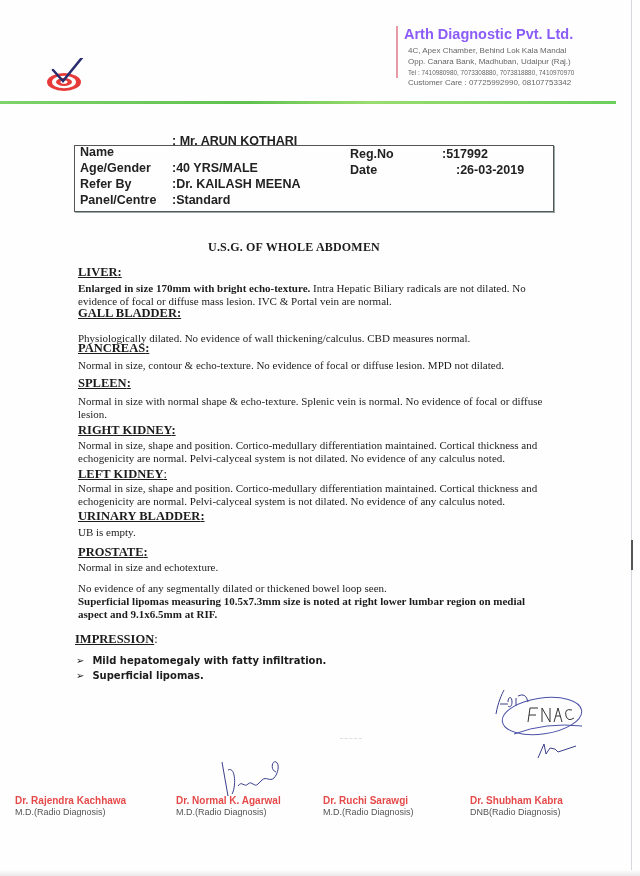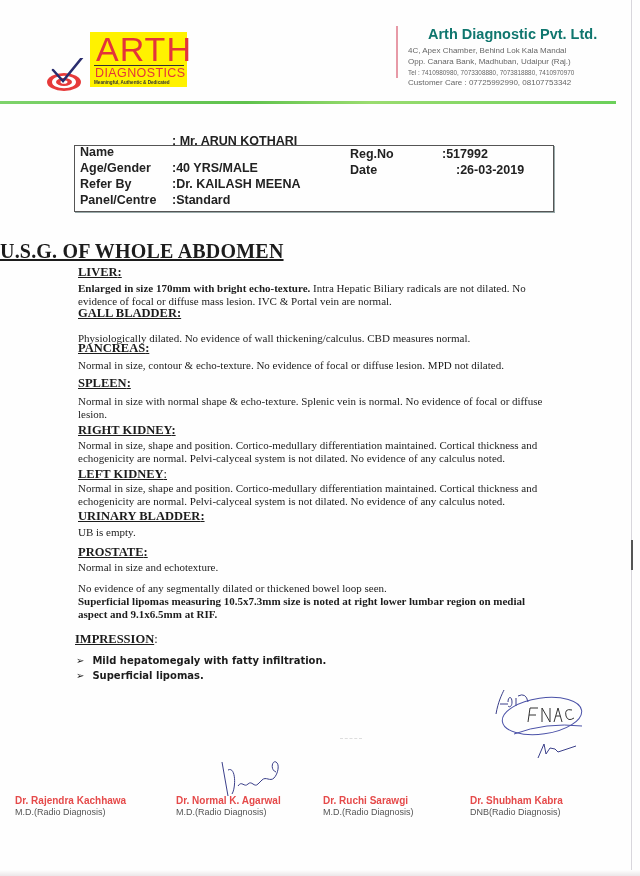--- a/index.html
+++ b/index.html
@@ -12,31 +12,31 @@
 
   
   .logo { position: absolute; left: 44px; top: 30px; width: 146px; height: 60px; }
   .logo-box { position: absolute; left: 46px; top: 2px; width: 97px; height: 55px; background: #fff200; }
   .logo-arth { position: absolute; left: 6px; top: -1px; font-family: "Liberation Sans", sans-serif; font-size: 34px; color: #e3343a; letter-spacing: 1px; line-height: 36px; }
   .logo-rule { position: absolute; left: 4px; top: 33px; width: 90px; height: 1px; background: #333; }
   .logo-diag { position: absolute; left: 5px; top: 34px; font-family: "Liberation Sans", sans-serif; font-size: 12.5px; color: #e3343a; letter-spacing: 0.4px; }
   .logo-tag { position: absolute; left: 4px; top: 48px; font-family: "Liberation Sans", sans-serif; font-size: 4.6px; font-weight: bold; color: #333; white-space: nowrap; }
   .target-icon { position: absolute; left: 0; top: 28px; }
   .company-bar { position: absolute; left: 396px; top: 26px; width: 2px; height: 52px; background: #e79aa7; }
-  .company-name { position: absolute; left: 428px; top: 26px; font-family: "Liberation Sans", sans-serif; font-size: 14.5px; font-weight: bold; color: #0f766e; white-space: nowrap; }
+  .company-name { position: absolute; left: 404px; top: 26px; font-family: "Liberation Sans", sans-serif; font-size: 14.5px; font-weight: bold; color: #8b5cf6; white-space: nowrap; }
   .company-line { position: absolute; left: 408px; font-family: "Liberation Sans", sans-serif; font-size: 8px; color: #666; white-space: nowrap; }
   .company-line.small { font-size: 6.4px; }
   .header-rule { position: absolute; left: 0; top: 101px; width: 616px; height: 3px; background: linear-gradient(90deg,#7ed36b,#5fc24d 40%,#9adc6f 60%,#6bd05a); }
 
   
   .patient-box { position: absolute; left: 74px; top: 145px; width: 478px; height: 65px; border: 1px solid #555; box-shadow: 1px 1px 0 #9aa; }
   .pf { position: absolute; font-family: "Liberation Sans", sans-serif; font-size: 12.5px; font-weight: bold; color: #222; white-space: nowrap; }
 
   
-  .title { position: absolute; left: 0; width: 588px; top: 240px; font-size: 20px; font-weight: bold; text-decoration: underline; letter-spacing: 0.2px; }
+  .title { position: absolute; left: 0; width: 588px; top: 240px; text-align: center; font-size: 12px; font-weight: bold; letter-spacing: 0.2px; }
 
   .sec-head { position: absolute; left: 78px; font-size: 12.5px; font-weight: bold; text-decoration: underline; white-space: nowrap; }
   .sec-head .colon { text-decoration: none; }
   .body-text { position: absolute; left: 78px; width: 470px; font-size: 11px; line-height: 13px; }
   .body-text b { font-weight: bold; }
 
   .impression-head { position: absolute; left: 75px; top: 632px; font-size: 12.5px; font-weight: bold; }
   .impression-head span.u { text-decoration: underline; }
   .imp-item { position: absolute; left: 76px; font-family: "DejaVu Sans", sans-serif; font-size: 10px; font-weight: bold; white-space: nowrap; }
   .imp-item .arrow { font-weight: normal; margin-right: 8px; }
@@ -56,26 +56,20 @@
 <div class="page-edge-right-dark"></div>
 
 <div class="logo">
   <svg class="target-icon" width="44" height="34" viewBox="0 0 44 34">
     <ellipse cx="20" cy="24" rx="17" ry="9" fill="#e63a3a"></ellipse>
     <ellipse cx="20" cy="24" rx="12" ry="6.2" fill="#fff"></ellipse>
     <ellipse cx="20" cy="24" rx="8" ry="4" fill="#e63a3a"></ellipse>
     <ellipse cx="20" cy="24" rx="3.5" ry="1.8" fill="#fff"></ellipse>
     <path d="M9 12 L19 23 L41 -4" stroke="#2a2d6e" stroke-width="2.5" fill="none" stroke-linecap="round"></path>
   </svg>
-  <div class="logo-box">
-    <div class="logo-arth">ARTH</div>
-    <div class="logo-rule"></div>
-    <div class="logo-diag">DIAGNOSTICS</div>
-    <div class="logo-tag">Meaningful, Authentic &amp; Dedicated</div>
-  </div>
 </div>
 
 <div class="company-bar"></div>
 <div class="company-name">Arth Diagnostic Pvt. Ltd.</div>
 <div class="company-line" style="top:46px">4C, Apex Chamber, Behind Lok Kala Mandal</div>
 <div class="company-line" style="top:57px">Opp. Canara Bank, Madhuban, Udaipur (Raj.)</div>
 <div class="company-line small" style="top:69px">Tel : 7410980980, 7073308880, 7073818880, 7410970970</div>
 <div class="company-line" style="top:78px">Customer Care : 07725992990, 08107753342</div>
 <div class="header-rule"></div>
 

